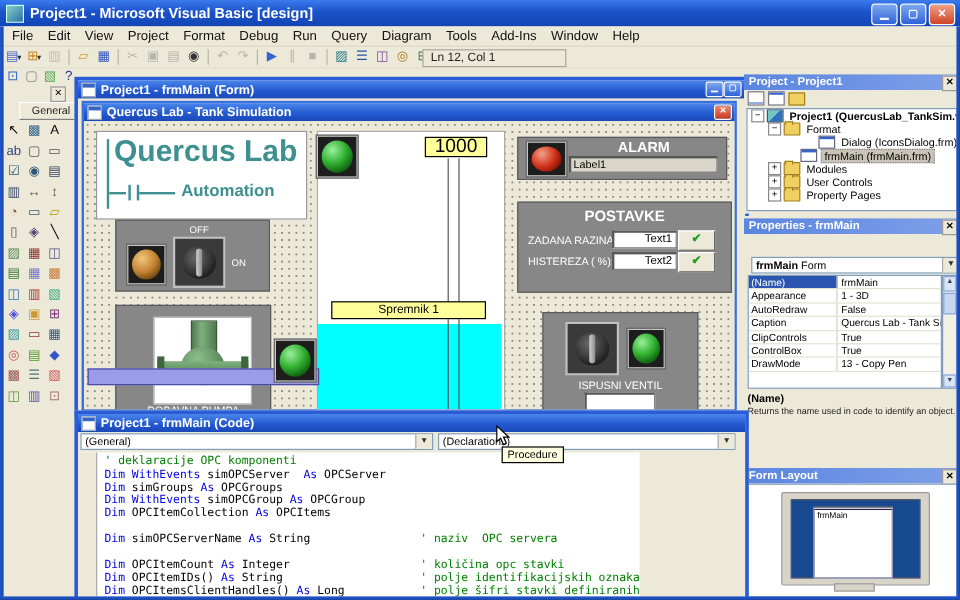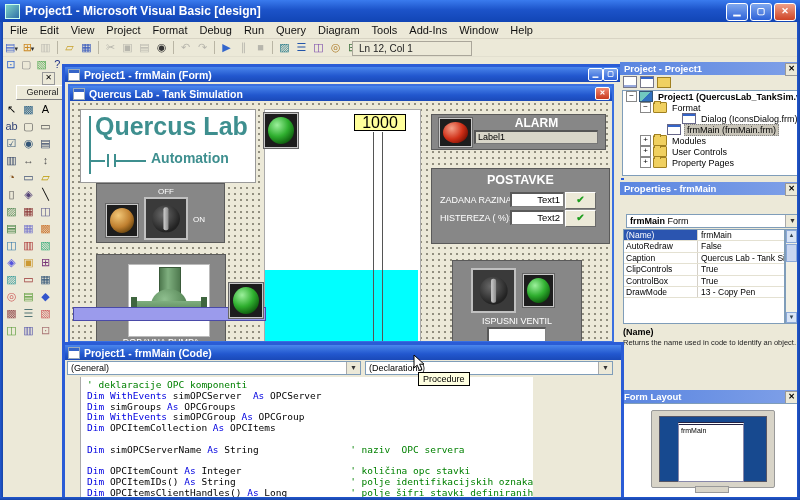--- a/index.html
+++ b/index.html
@@ -220,20 +220,21 @@
         <div class="abs" style="left:35px;top:50px;width:30px;height:2px;background:#3E8F8F"></div>
         <div class="abs" style="left:14px;top:2px;font-size:25px;font-weight:bold;color:#3E8F8F">Quercus Lab</div>
         <div class="abs" style="left:70px;top:40px;font-size:14px;font-weight:bold;color:#3E8F8F">Automation</div>
       </div>
 
       <div class="abs" style="left:194px;top:8px;width:155px;height:232px;background:#fff;border:1px solid #aaa"></div>
       <div class="abs" style="left:195px;top:169px;width:153px;height:71px;background:#00FFFF"></div>
       <div class="abs" style="left:303px;top:31px;width:1px;height:209px;background:#555"></div>
       <div class="abs" style="left:312px;top:31px;width:1px;height:209px;background:#555"></div>
       <div class="ylabel" style="left:284px;top:13px;width:50px;height:15px;font-size:16px;line-height:15px">1000</div>
+      <div class="ylabel" style="left:206px;top:150px;width:127px;height:13px;font-size:10px;line-height:13px">Spremnik 1</div>
       <div class="lampframe" style="left:194px;top:12px;width:32px;height:33px">
           <span class="sphere sph-green"></span>
         </div>
 
       <div class="gpanel" style="left:26px;top:82px;width:127px;height:58px">
         <div class="lampframe" style="left:9px;top:20px;width:30px;height:31px">
             <span class="sphere sph-amber"></span>
           </div>
         <div class="abs" style="left:47px;top:3px;width:44px;text-align:center;font-size:8px">OFF</div>
         <div class="rotary" style="left:47px;top:13px;width:44px;height:43px">
@@ -363,20 +364,24 @@
     <div class="dtitle" style="margin-top:2px"><span>Properties - frmMain</span><span class="dclose">✕</span></div>
     <div class="combo" style="left:3px;top:17px;width:174px;height:14px;position:relative;margin:2px 0 0 3px;width:174px">
       <b>frmMain</b>&nbsp;<span>Form</span><span class="arr">▼</span>
     </div>
     <div class="whitebox" style="left:3px;top:49px;width:162px;height:95px;overflow:hidden">
         <div class="prow">
           <span class="pname psel">(Name)</span>
           <span class="pval">frmMain</span>
         </div>
         <div class="prow">
+          <span class="pname">Appearance</span>
+          <span class="pval">1 - 3D</span>
+        </div>
+        <div class="prow">
           <span class="pname">AutoRedraw</span>
           <span class="pval">False</span>
         </div>
         <div class="prow">
           <span class="pname">Caption</span>
           <span class="pval">Quercus Lab - Tank Simulation</span>
         </div>
         <div class="prow">
           <span class="pname">ClipControls</span>
           <span class="pval">True</span>

